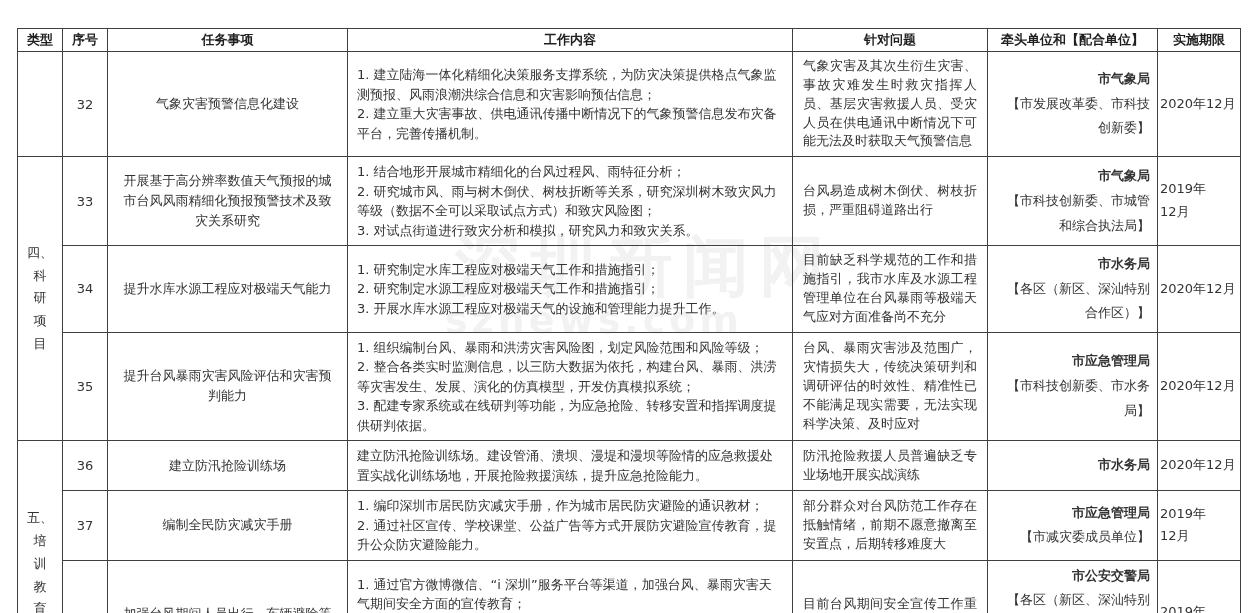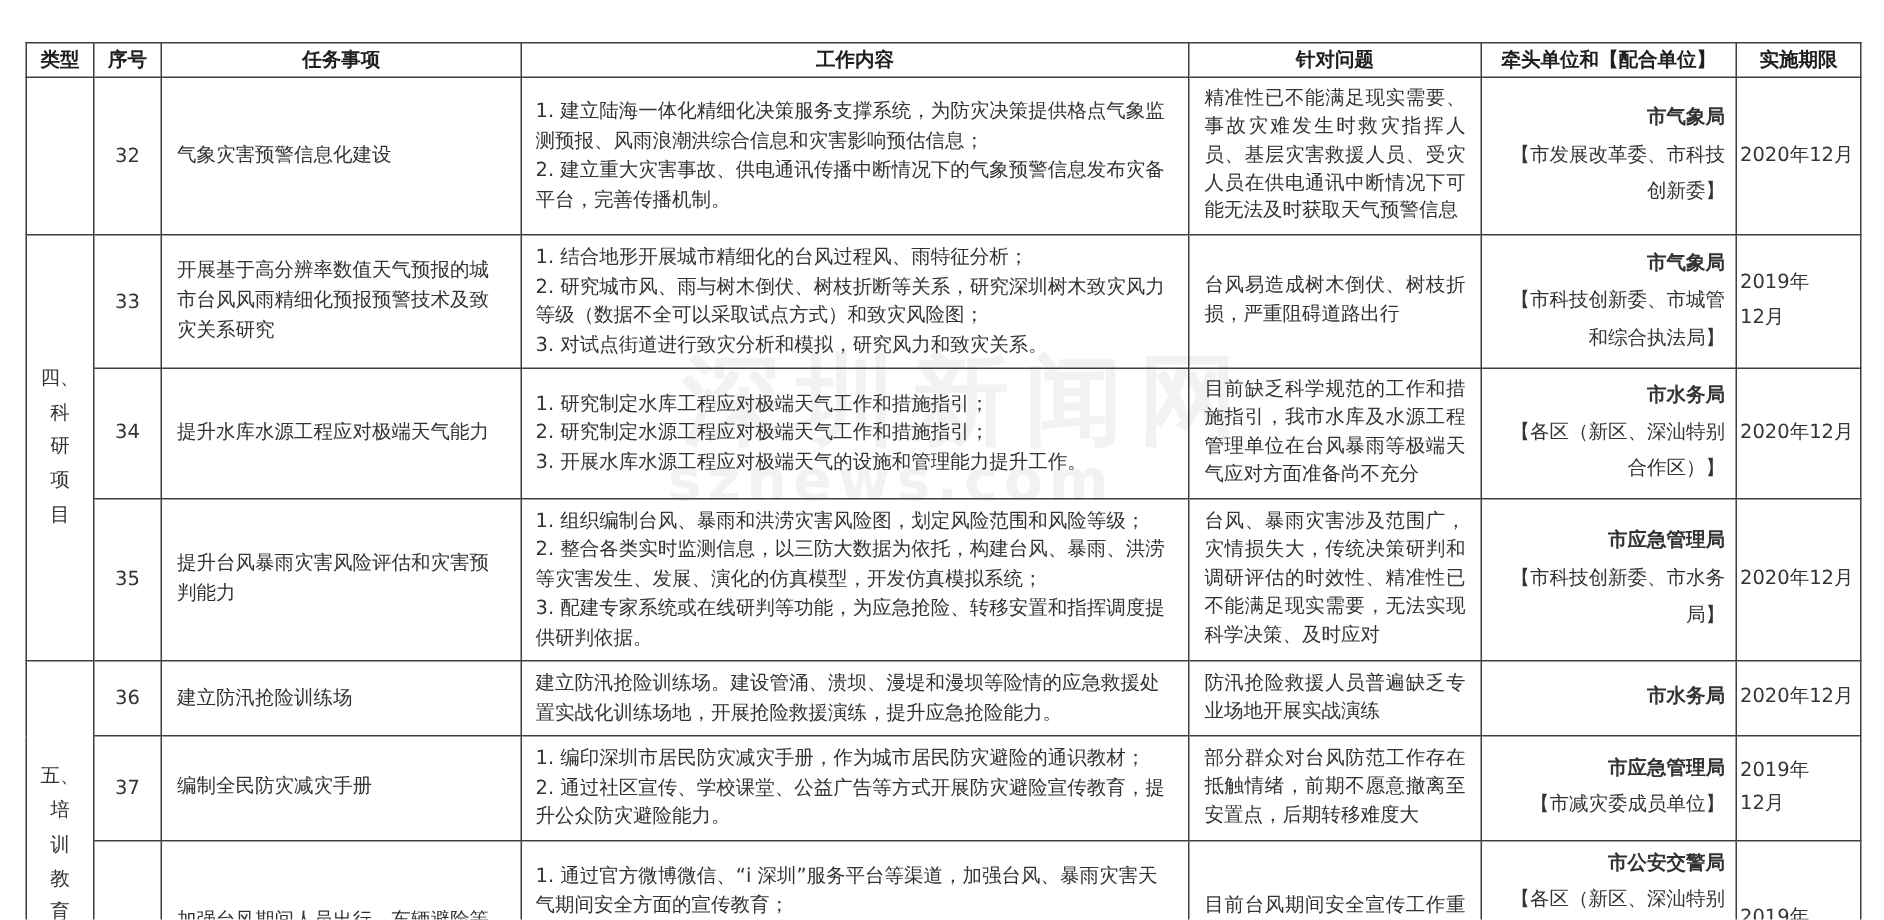--- a/index.html
+++ b/index.html
@@ -26,21 +26,21 @@
   tr.r33 { height:79px; }
   tr.r34 { height:69px; }
   tr.r35 { height:94px; }
   tr.r36 { height:35px; }
   tr.r37 { height:58px; }
   tr.r38 { height:125px; }
   tr.r38 td { border-bottom:2px solid #2c2c2c; }
 
   td.category { text-align:center; white-space:pre-line; line-height:1.75; padding:2px; }
   td.serial   { text-align:center; }
-  td.task     { text-align:left; padding:4px 10px; line-height:1.55; }
+  td.task     { text-align:center; padding:4px 10px; line-height:1.55; }
   td.work     { text-align:left; padding:5px 9px; line-height:1.5; white-space:pre-line; }
   td.problem  { text-align:justify; padding:5px 10px; line-height:1.45; }
   td.unit     { text-align:right; padding:3px 7px; line-height:1.9; }
   td.unit .lead { font-weight:bold; display:block; }
   td.unit .support { display:block; }
   tr.r38 td.unit { line-height:1.85; }
   td.deadline { text-align:left; white-space:pre-line; line-height:1.75; padding:2px; }
 </style>
 </head>
 <body>
@@ -69,21 +69,21 @@
       <th>实施期限</th>
     </tr>
   </thead>
   <tbody>
     <tr class="r32">
       <td class="category"></td>
       <td class="serial">32</td>
       <td class="task">气象灾害预警信息化建设</td>
       <td class="work">1. 建立陆海一体化精细化决策服务支撑系统，为防灾决策提供格点气象监测预报、风雨浪潮洪综合信息和灾害影响预估信息；
 2. 建立重大灾害事故、供电通讯传播中断情况下的气象预警信息发布灾备平台，完善传播机制。</td>
-      <td class="problem">精准性已不能满足现实需要、事故灾难发生时救灾指挥人员、基层灾害救援人员、受灾人员在供电通讯中断情况下可能无法及时获取天气预警信息</td>
+      <td class="problem">气象灾害及其次生衍生灾害、事故灾难发生时救灾指挥人员、基层灾害救援人员、受灾人员在供电通讯中断情况下可能无法及时获取天气预警信息</td>
       <td class="unit">
         <span class="lead">市气象局</span>
         <span class="support">【市发展改革委、市科技创新委】</span>
       </td>
       <td class="deadline">2020年12月</td>
     </tr>
     <tr class="r33">
       <td class="category" rowspan="3">四、
 科
 研

